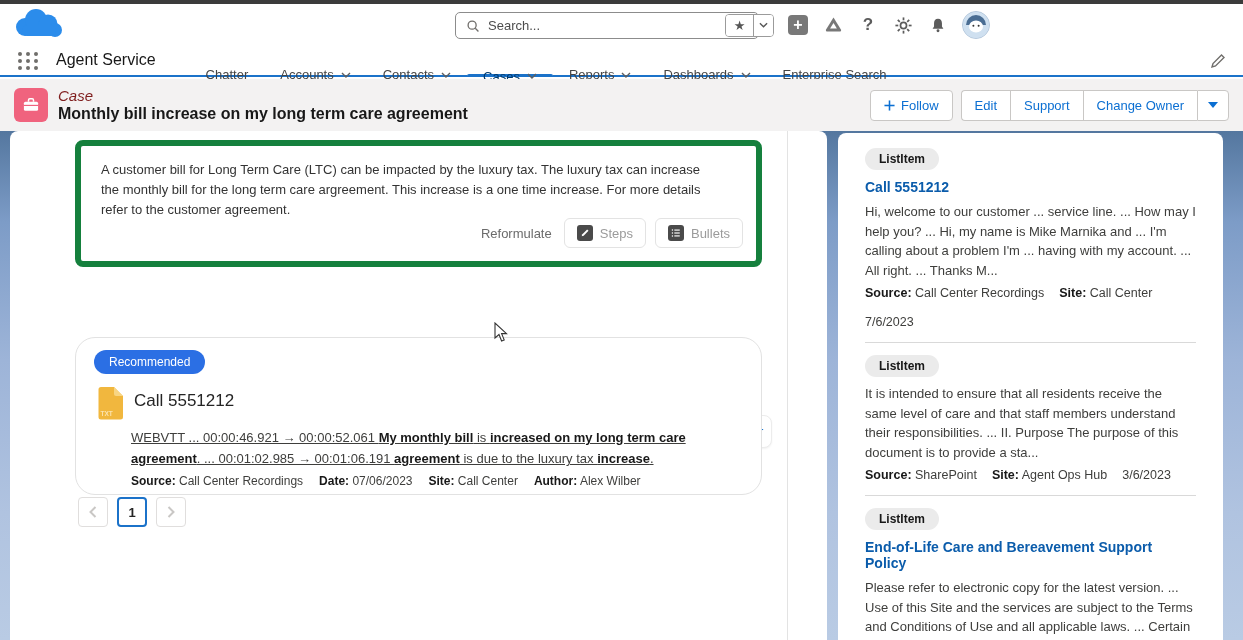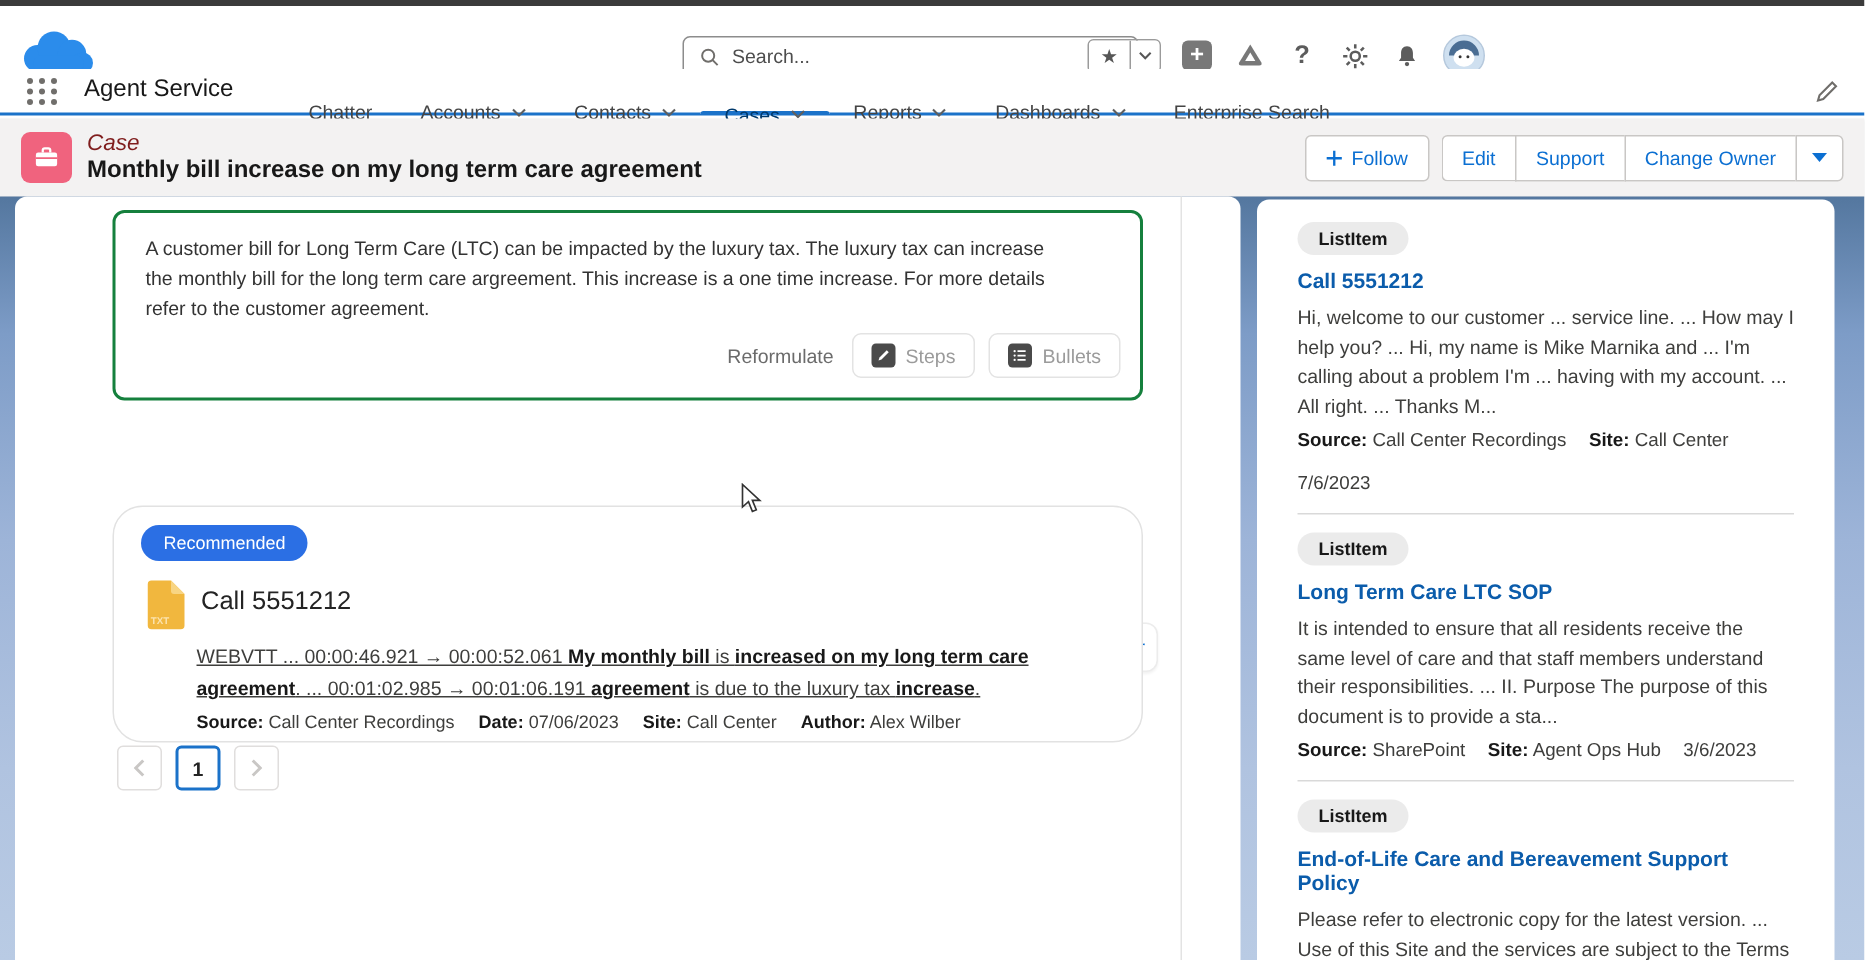--- a/index.html
+++ b/index.html
@@ -4,21 +4,21 @@
 <style>
   * { margin:0; padding:0; box-sizing:border-box; }
   html,body { width:1243px; height:640px; }
   body { font-family:"Liberation Sans", sans-serif; background:#fff; position:relative; overflow:hidden; }
   .root { position:absolute; inset:0; width:1243px; height:640px; }
 
   
   .top-strip { position:absolute; left:0; top:0; width:1243px; height:4px; background:#3b3b3b; }
 
   
-  .global-header { position:absolute; left:0; top:16px; width:1002px; height:42px; background:#fff; }
+  .global-header { position:absolute; left:0; top:4px; width:1002px; height:42px; background:#fff; }
   .sf-logo { position:absolute; left:12px; top:3px; width:52px; height:34px; }
   .search-box { position:absolute; left:455px; top:8px; width:304px; height:27px; border:1px solid #8c8c8c; border-radius:5px; background:#fff; display:flex; align-items:center; padding:0 10px; gap:8px; }
   .search-box .ph { color:#4d4d4d; font-size:13px; }
   .header-right { position:absolute; right:12px; top:0; height:42px; display:flex; align-items:center; gap:13px; }
   .fav-group { display:flex; border:1px solid #9b9b9b; border-radius:4px; overflow:hidden; height:23px; }
   .fav-cell { width:27px; display:flex; align-items:center; justify-content:center; background:#fff; }
   .fav-cell + .fav-cell { border-left:1px solid #9b9b9b; width:20px; }
   .star-glyph { font-size:13px; color:#565656; line-height:1; }
   .hicon { width:22px; height:22px; display:flex; align-items:center; justify-content:center; }
   .plus-box { width:20px; height:20px; background:#787878; border-radius:4px; color:#fff; font-size:16px; font-weight:700; display:flex; align-items:center; justify-content:center; line-height:1; }
@@ -47,21 +47,21 @@
   .btn-group { display:flex; }
   .btn-group .sf-btn { border-radius:0; border-right-width:0; }
   .btn-group .sf-btn:first-child { border-radius:4px 0 0 4px; }
   .btn-group .sf-btn:last-child { border-radius:0 4px 4px 0; border-right-width:1px; padding:0 10px; }
 
   
   .work-area { position:absolute; left:0; top:131px; width:1243px; height:509px; background:linear-gradient(180deg,#54779f 0%,#7d9cc7 18%,#9db4d8 45%,#b0c3e0 75%,#b9cbe4 100%); }
   .main-panel { position:absolute; left:10px; top:0; width:817px; height:509px; background:#fff; border-radius:8px 8px 0 0; }
   .main-divider { position:absolute; left:777px; top:0; width:1px; height:509px; background:#e3e3e3; }
 
-  .summary-card { position:absolute; left:65px; top:9px; width:687px; height:127px; border:2px solid #15803d; border-radius:8px; background:#fff; }
+  .summary-card { position:absolute; left:65px; top:9px; width:687px; height:127px; border:6px solid #15803d; border-radius:8px; background:#fff; }
   .summary-text { padding:14px 22px 0 20px; font-size:13px; line-height:20px; color:#333; max-width:660px; }
   .summary-actions { position:absolute; right:13px; bottom:13px; display:flex; align-items:center; gap:9px; }
   .reformulate-label { font-size:13px; color:#6b6b6b; margin-right:3px; }
   .chip-btn { height:30px; border:1px solid #e3e3e3; border-radius:6px; background:#fff; display:flex; align-items:center; gap:7px; padding:0 12px; font-size:13px; color:#9b9b9b; font-family:inherit; cursor:pointer; }
   .chip-ic { width:16px; height:16px; background:#4a4a4a; border-radius:3px; display:flex; align-items:center; justify-content:center; }
 
   .result-line { position:absolute; left:87px; top:294px; font-size:13px; color:#242424; }
   .result-line b { font-weight:700; }
   .sort-filter-btn { position:absolute; left:676px; top:284px; width:86px; height:33px; background:#fff; border:1px solid #ececec; border-radius:8px; box-shadow:0 1px 2px rgba(0,0,0,.06); color:#0b6fd2; font-size:13px; font-family:inherit; cursor:pointer; }
 
@@ -346,21 +346,20 @@
     <div class="sb-meta">
               <span class="meta-pair"><b>Source:</b><span> Call Center Recordings</span></span>
               <span class="meta-pair"><b>Site:</b><span> Call Center</span></span>
               <span class="meta-date">7/6/2023</span>
             </div>
     <hr class="sb-divider">
   </div>
 
   <div class="sb-item">
     <span class="sb-badge">ListItem</span>
-    <div class="sb-title">Long Term Care LTC SOP</div>
     <div class="sb-snippet">It is intended to ensure that all residents receive the same level of care and that staff members understand their responsibilities. ... II. Purpose The purpose of this document is to provide a sta...</div>
     <div class="sb-meta">
               <span class="meta-pair"><b>Source:</b><span> SharePoint</span></span>
               <span class="meta-pair"><b>Site:</b><span> Agent Ops Hub</span></span>
               <span class="meta-date">3/6/2023</span>
             </div>
     <hr class="sb-divider">
   </div>
 
   <div class="sb-item">

